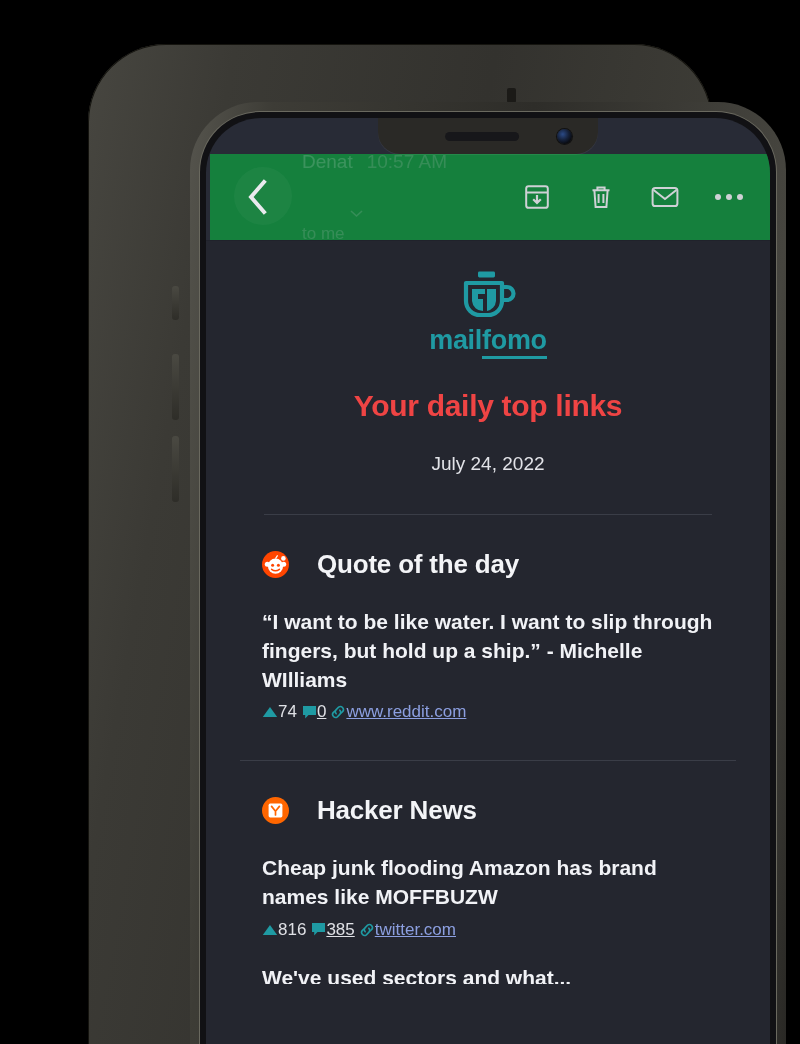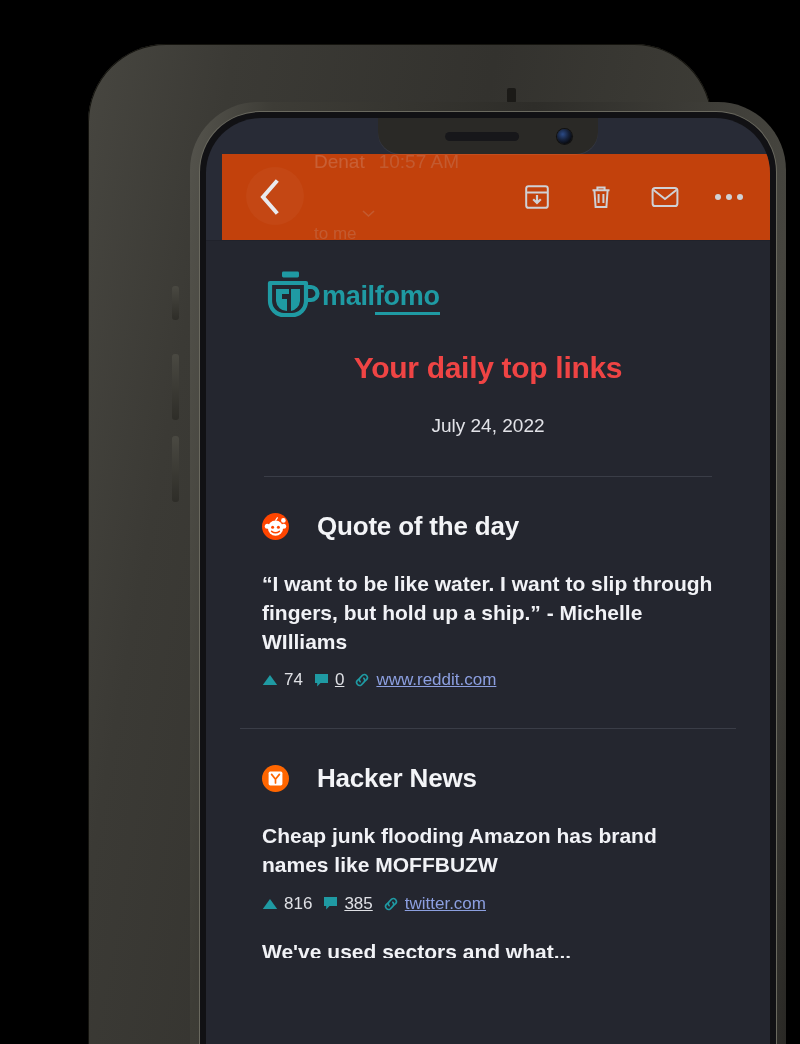--- a/index.html
+++ b/index.html
@@ -51,22 +51,22 @@
   .side-btn{position:absolute;background:linear-gradient(180deg,#4a4942,#2e2d28);border-radius:3px;}
   #btn-silent{left:84px;top:242px;width:7px;height:34px;}
   #btn-vol-up{left:84px;top:310px;width:7px;height:66px;}
   #btn-vol-down{left:84px;top:392px;width:7px;height:66px;}
   #btn-power{right:84px;top:338px;width:7px;height:112px;
     background:linear-gradient(180deg,#5a574c,#3a3832);}
   #antenna-line{position:absolute;right:196px;top:44px;width:9px;height:15px;background:#1b1a17;border-radius:2px;}
 
   
   #mail-toolbar{
-    position:absolute;left:16px;top:36px;right:0;height:86px;
-    background:#c2410c;z-index:4;
+    position:absolute;left:4px;top:36px;right:0;height:86px;
+    background:#15803d;z-index:4;
     display:flex;align-items:center;
   }
   #toolbar-divider{position:absolute;left:0;right:0;top:122px;height:1px;background:#20222b;z-index:4;}
   #back-button{
     position:relative;width:82px;height:82px;margin-left:6px;
     display:flex;align-items:center;justify-content:center;flex:none;
   }
   #back-avatar-circle{
     position:absolute;left:18px;top:11px;width:58px;height:58px;border-radius:50%;
     background:rgba(255,255,255,.035);
@@ -81,21 +81,21 @@
   #toolbar-actions{display:flex;align-items:center;gap:34px;padding-right:26px;flex:none;}
   .tb-icon{display:flex;align-items:center;justify-content:center;width:30px;height:30px;}
 
   
   #email-body{
     position:absolute;left:0;right:0;top:123px;bottom:0;
     background:#24262f;overflow:hidden;
     padding:0 56px;
     box-sizing:border-box;
   }
-  #brand-block{padding-top:30px;display:flex;flex-direction:row;align-items:center;}
+  #brand-block{padding-top:30px;display:flex;flex-direction:column;align-items:center;}
   #logo-cup-icon{display:block;}
   #wordmark{margin-top:6px;display:flex;align-items:flex-end;}
   #wordmark-mail,#wordmark-fomo{
     font-size:27px;font-weight:700;color:#1f9aa3;letter-spacing:-.3px;line-height:1;
   }
   #wordmark-fomo{border-bottom:3px solid #1f9aa3;padding-bottom:2px;}
   #wordmark-mail{padding-bottom:5px;}
 
   #headline{
     margin-top:30px;text-align:center;color:#ef4444;
@@ -106,21 +106,21 @@
   }
   .hr{height:1px;background:#3a3d47;margin:39px 0 0 0;}
   #hr-top{margin-left:2px;margin-right:2px;}
   #hr-mid{margin:38px -22px 0 -22px;}
 
   .section{padding-top:34px;}
   .section-head{display:flex;align-items:center;gap:28px;}
   .section-title{color:#f3f4f7;font-size:26px;font-weight:700;letter-spacing:-.2px;}
   .item{padding-top:28px;}
   .item-title{color:#f1f2f6;font-size:21px;font-weight:700;line-height:1.37;}
-  .meta-row{display:flex;align-items:center;gap:6px;margin-top:14px;}
+  .meta-row{display:flex;align-items:center;margin-top:8px;}
   .meta-up{color:#dfe0e5;font-size:17px;margin-right:5px;}
   .meta-comments{color:#dfe0e5;font-size:17px;text-decoration:underline;margin-right:4px;}
   .meta-link{color:#8c9fe0;font-size:17px;text-decoration:underline;}
   .ic{display:inline-flex;align-items:center;}
 
   #hn-cut-text{
     padding-top:24px;color:#f1f2f6;font-size:21px;font-weight:700;line-height:1.37;
     max-height:20px;overflow:hidden;
   }
 </style>

